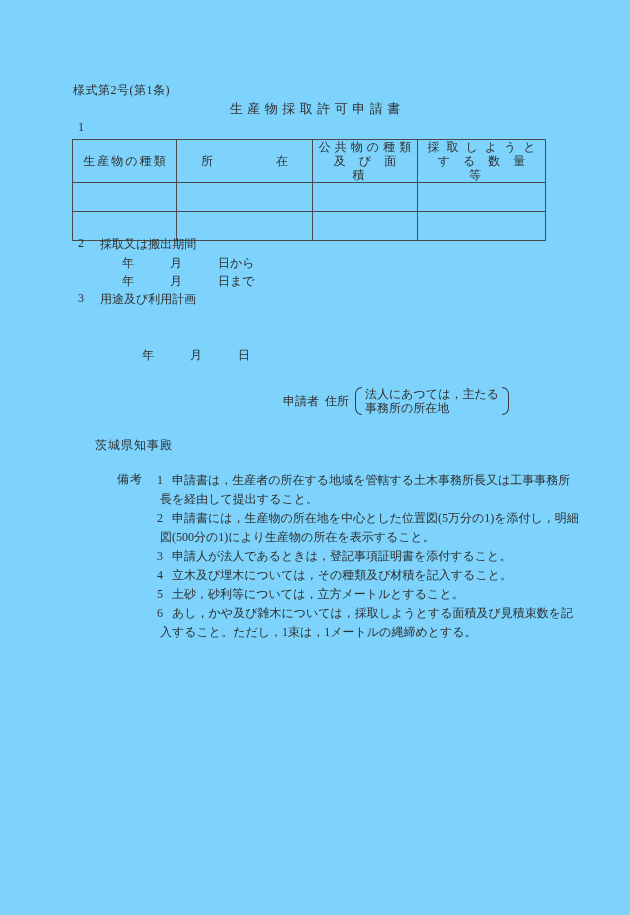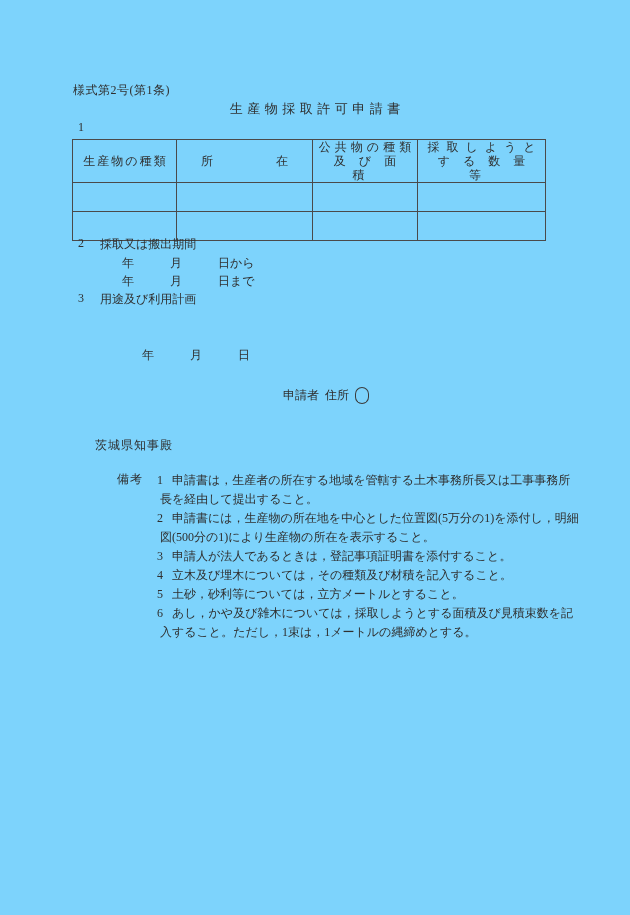--- a/index.html
+++ b/index.html
@@ -154,20 +154,24 @@
     <span class="m">月</span>
     <span class="d">日</span>
   </div>
 
   <div class="abs applicant-address applicant-row">
     <span>申請者</span>
     <span class="app-gap6"></span>
     <span>住所</span>
     <span class="app-gap6"></span>
     <span class="brk brk-l"></span>
+    <span class="note-lines">
+      <span style="display:block">法人にあつては，主たる</span>
+      <span style="display:block">事務所の所在地</span>
+    </span>
     <span class="brk brk-r"></span>
   </div>
 
 
   <div class="abs addressee">
     <span class="nm">茨城県知事</span>
     <span class="hn">殿</span>
   </div>
 
   <div class="abs remarks">

